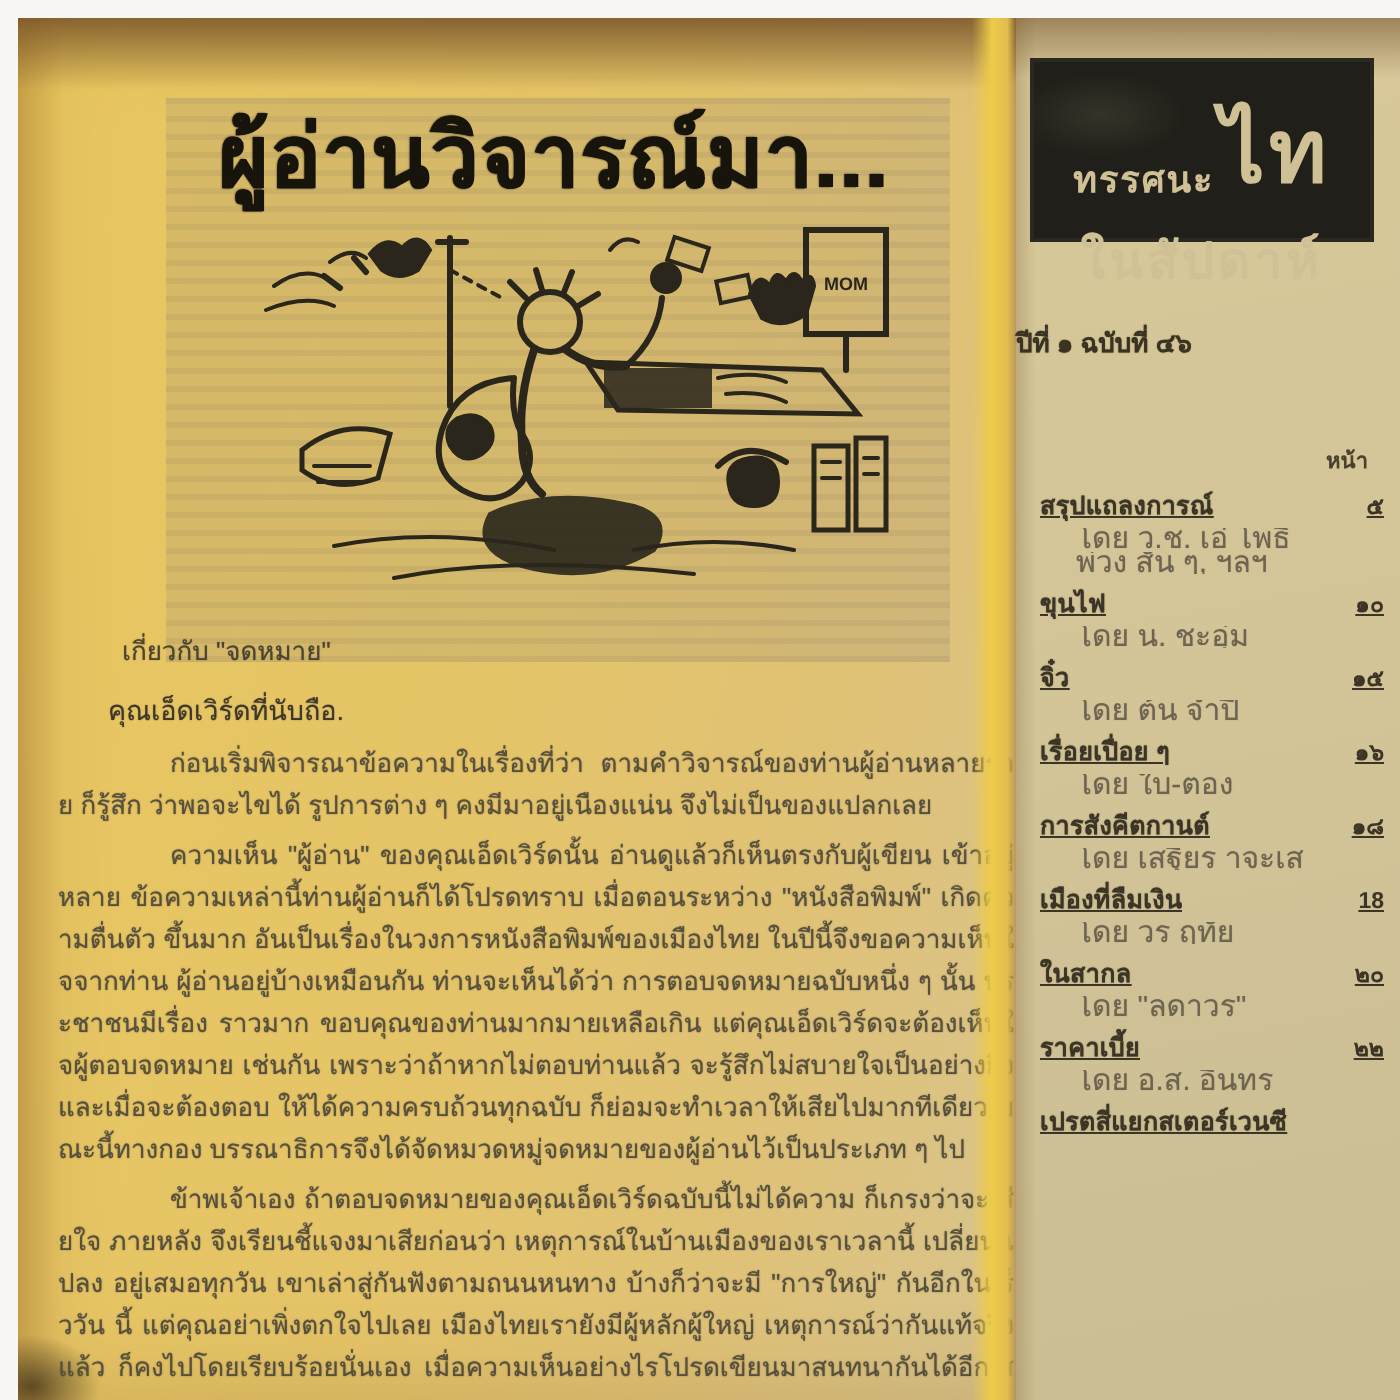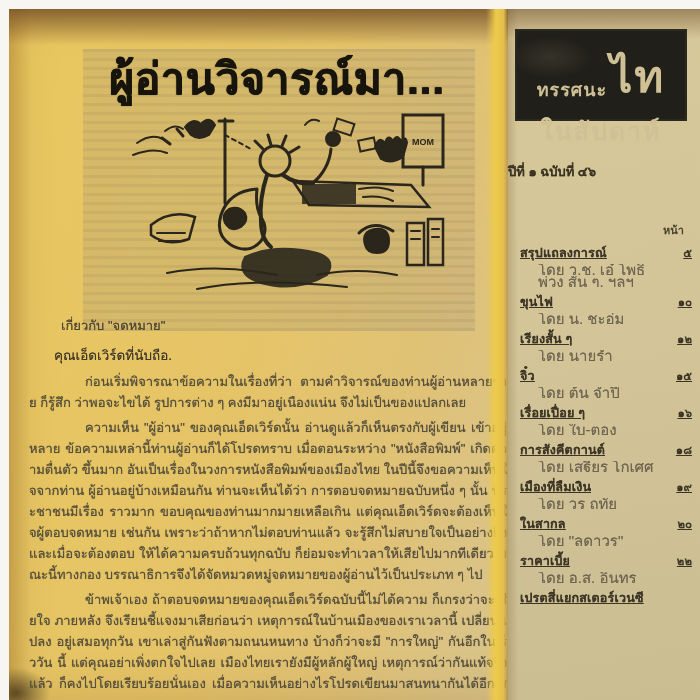--- a/index.html
+++ b/index.html
@@ -199,50 +199,43 @@
         </div>
         <div class="toc-entry">
           <div class="toc-title-row">
             <span class="toc-title">ขุนไฟ</span>
             <span class="toc-page">๑๐</span>
           </div>
           <div class="toc-by">โดย น. ชะอุ่ม</div>
         </div>
         <div class="toc-entry">
           <div class="toc-title-row">
-            <span class="toc-title">เรียงสั้น ๆ</span>
-            <span class="toc-page">๑๒</span>
-          </div>
-          <div class="toc-by">โดย นายรำ</div>
-        </div>
-        <div class="toc-entry">
-          <div class="toc-title-row">
             <span class="toc-title">จิ๋ว</span>
             <span class="toc-page">๑๕</span>
           </div>
           <div class="toc-by">โดย ต้น จำปี</div>
         </div>
         <div class="toc-entry">
           <div class="toc-title-row">
             <span class="toc-title">เรื่อยเปื่อย ๆ</span>
             <span class="toc-page">๑๖</span>
           </div>
           <div class="toc-by">โดย ใบ-ตอง</div>
         </div>
         <div class="toc-entry">
           <div class="toc-title-row">
             <span class="toc-title">การสังคีตกานต์</span>
             <span class="toc-page">๑๘</span>
           </div>
-          <div class="toc-by">โดย เสฐียร โกเศศ</div>
+          <div class="toc-by">โดย เสฐียร าจะเส</div>
         </div>
         <div class="toc-entry">
           <div class="toc-title-row">
             <span class="toc-title">เมืองที่ลืมเงิน</span>
-            <span class="toc-page">๑๙</span>
+            <span class="toc-page">18</span>
           </div>
           <div class="toc-by">โดย วร ฤทัย</div>
         </div>
         <div class="toc-entry">
           <div class="toc-title-row">
             <span class="toc-title">ในสากล</span>
             <span class="toc-page">๒๐</span>
           </div>
           <div class="toc-by">โดย "ลดาวร"</div>
         </div>

